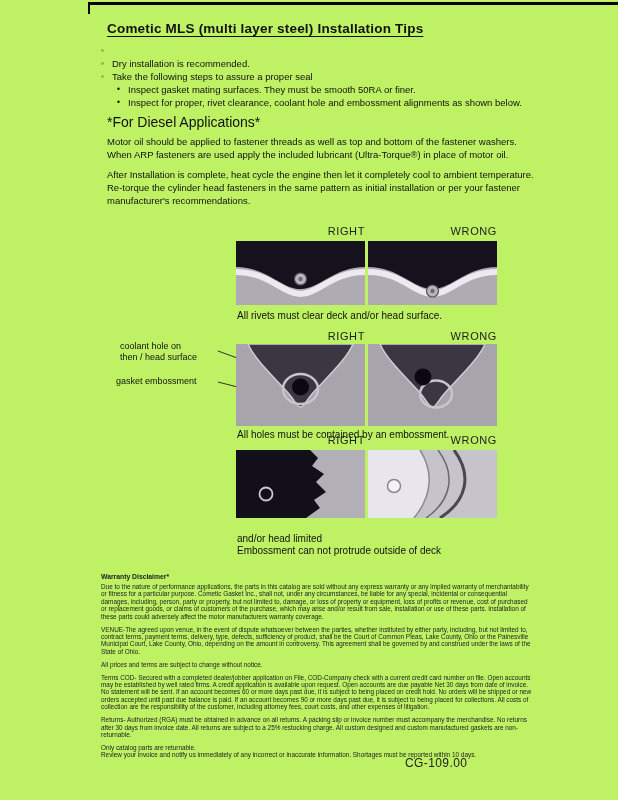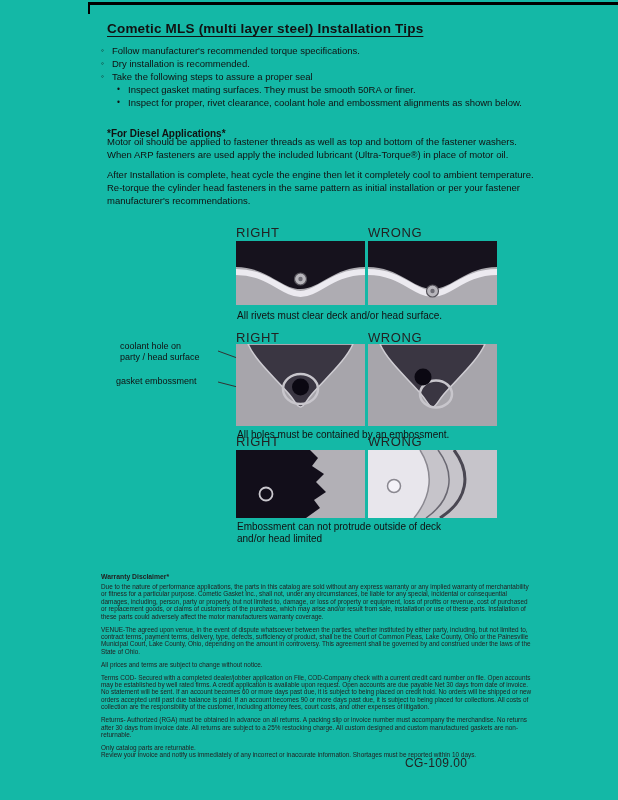--- a/index.html
+++ b/index.html
@@ -1,37 +1,37 @@
 <!DOCTYPE html>
 <html><head>
 <meta charset="utf-8">
 <style>
   * { margin:0; padding:0; box-sizing:border-box; }
   html,body { background:#ffffff; }
   .page {
-    position:relative; width:618px; height:800px; background:#14b8a6;
+    position:relative; width:618px; height:800px; background:#bef264;
     font-family:"Liberation Sans", sans-serif; color:#111; overflow:hidden;
   }
   .abs { position:absolute; }
   .border-top { left:88px; top:2px; width:530px; height:3px; background:#000; }
   .border-left { left:88px; top:2px; width:2px; height:12px; background:#000; }
   .title {
     left:107px; top:21px; font-size:13.5px; font-weight:bold;
     text-decoration:underline; text-underline-offset:3px; letter-spacing:0.2px;
   }
   .tips { left:101px; top:44px; width:436px; font-size:9.5px; line-height:13px; }
   .tip-row { display:flex; }
   .tip-row.sub { margin-left:16px; }
   .marker { width:11px; flex:0 0 11px; text-align:left; font-size:8.5px; }
-  .diesel-heading { left:107px; top:128px; font-size:10px; font-weight:bold; }
+  .diesel-heading { left:107px; top:114px; font-size:14px; font-weight:normal; }
   .para { font-size:9.5px; line-height:13px; width:428px; }
   .para1 { left:107px; top:135px; }
   .para2 { left:107px; top:168px; }
   .para3 { left:107px; top:207px; }
-  .fig-label { width:129px; text-align:left; font-size:13px; letter-spacing:0.6px; color:#222; }
+  .fig-label { width:129px; text-align:right; font-size:11px; letter-spacing:0.6px; color:#222; }
   .fig-img { width:129px; display:block; }
   .caption { font-size:10px; line-height:12px; color:#111; }
   .callout { font-size:9px; line-height:11px; color:#111; }
   .callout-coolant { left:120px; top:341px; width:96px; text-align:left; }
   .callout-emboss { left:116px; top:376px; width:100px; }
   .overlay-lines { left:0; top:0; pointer-events:none; }
   .warranty-heading { left:101px; top:573px; font-size:6.8px; font-weight:bold; color:#222; }
   .legal { left:101px; top:583px; width:433px; font-size:6.4px; line-height:7.4px; color:#222; }
   .legal p { margin-bottom:5.5px; }
   .legal p.tight { margin-bottom:0; }
@@ -43,21 +43,20 @@
 <div class="page">
 
   <div class="abs border-top"></div>
   <div class="abs border-left"></div>
 
   <h1 class="abs title">Cometic MLS (multi layer steel) Installation Tips</h1>
 
   <div class="abs tips">
     <div class="tip-row">
       <span class="marker">◦</span>
-      <span>Follow manufacturer's recommended torque specifications.</span>
     </div>
     <div class="tip-row">
       <span class="marker">◦</span>
       <span>Dry installation is recommended.</span>
     </div>
     <div class="tip-row">
       <span class="marker">◦</span>
       <span>Take the following steps to assure a proper seal</span>
     </div>
     <div class="tip-row sub">
@@ -93,21 +92,21 @@
     <circle cx="64.5" cy="50" r="2.2" fill="#6e6c74"></circle>
   </svg>
 
   <p class="abs caption" style="left:237px; top:310px;">All rivets must clear deck and/or head surface.</p>
 
   <div class="abs fig-label" style="left:236px; top:330px;">RIGHT</div>
   <div class="abs fig-label" style="left:368px; top:330px;">WRONG</div>
 
   <div class="abs callout callout-coolant">
     <div>coolant hole on</div>
-    <div>party / head surface</div>
+    <div>then / head surface</div>
   </div>
   <div class="abs callout callout-emboss">gasket embossment</div>
 
   <svg class="abs overlay-lines" width="618" height="800" viewBox="0 0 618 800">
     <line x1="218" y1="351" x2="292" y2="378" stroke="#333" stroke-width="1"></line>
     <line x1="218" y1="382" x2="284" y2="399" stroke="#333" stroke-width="1"></line>
   </svg>
 
   <svg class="abs fig-img" style="left:236px; top:344px;" width="129" height="82" viewBox="0 0 129 82">
     <rect width="129" height="82" fill="#a7a5ab"></rect>
@@ -136,21 +135,21 @@
 
   <svg class="abs fig-img" style="left:368px; top:450px;" width="129" height="68" viewBox="0 0 129 68">
     <rect width="129" height="68" fill="#c6c4ca"></rect>
     <path d="M0,0 H52 C66,22 64,46 46,68 H0 Z" fill="#e8e6ec"></path>
     <path d="M52,0 C66,22 64,46 46,68" fill="none" stroke="#8a8890" stroke-width="1.5"></path>
     <path d="M70,0 C88,24 84,50 58,68" fill="none" stroke="#6a6872" stroke-width="1.5"></path>
     <path d="M86,0 C104,24 100,50 72,68" fill="none" stroke="#4a4752" stroke-width="3"></path>
     <circle cx="26" cy="36" r="6.5" fill="#f4f2f8" stroke="#8a8890" stroke-width="1.5"></circle>
   </svg>
 
-  <p class="abs caption" style="left:237px; top:521px;">Embossment can not protrude outside of deck</p>
+  <p class="abs caption" style="left:237px; top:545px;">Embossment can not protrude outside of deck</p>
   <p class="abs caption" style="left:237px; top:533px;">and/or head limited</p>
 
   <h3 class="abs warranty-heading">Warranty Disclaimer*</h3>
   <div class="abs legal">
     <p>Due to the nature of performance applications, the parts in this catalog are sold without any express warranty or any implied warranty of merchantability or fitness for a particular purpose.  Cometic Gasket Inc., shall not, under any circumstances, be liable for any special, incidental or consequential damages, including, person, party or property, but not limited to, damage, or loss of property or equipment, loss of profits or revenue, cost of purchased or replacement goods, or claims of customers of the purchase, which may arise and/or result from sale, installation or use of these parts.  Installation of these parts could adversely affect the motor manufacturers warranty coverage.</p>
     <p>VENUE-The agreed upon venue, in the event of dispute whatsoever between the parties, whether instituted by either party, including, but not limited to, contract terms, payment terms, delivery, type, defects, sufficiency of product, shall be the Court of Common Pleas, Lake County, Ohio or the Painesville Municipal Court, Lake County, Ohio, depending on the amount in controversy. This agreement shall be governed by and construed under the laws of the State of Ohio.</p>
     <p>All prices and terms are subject to change without notice.</p>
     <p>Terms COD- Secured with a completed dealer/jobber application on File, COD-Company check with a current credit card number on file.  Open accounts may be established by well rated firms.  A credit application is available upon request.  Open accounts are due payable Net 30 days from date of invoice.  No statement will be sent.  If an account becomes 60 or more days past due, it is subject to being placed on credit hold.  No orders will be shipped or new orders accepted until past due balance is paid.  If an account becomes 90 or more days past due, it is subject to being placed for collections.  All costs of collection are the responsibility of the customer, including attorney fees, court costs, and other expenses of litigation.</p>
     <p>Returns- Authorized (RGA) must be obtained in advance on all returns.  A packing slip or invoice number must accompany the merchandise.  No returns after 30 days from invoice date.  All returns are subject to a 25% restocking charge.  All custom designed and custom manufactured gaskets are non-returnable.</p>
     <p class="tight">Only catalog parts are returnable.</p>

